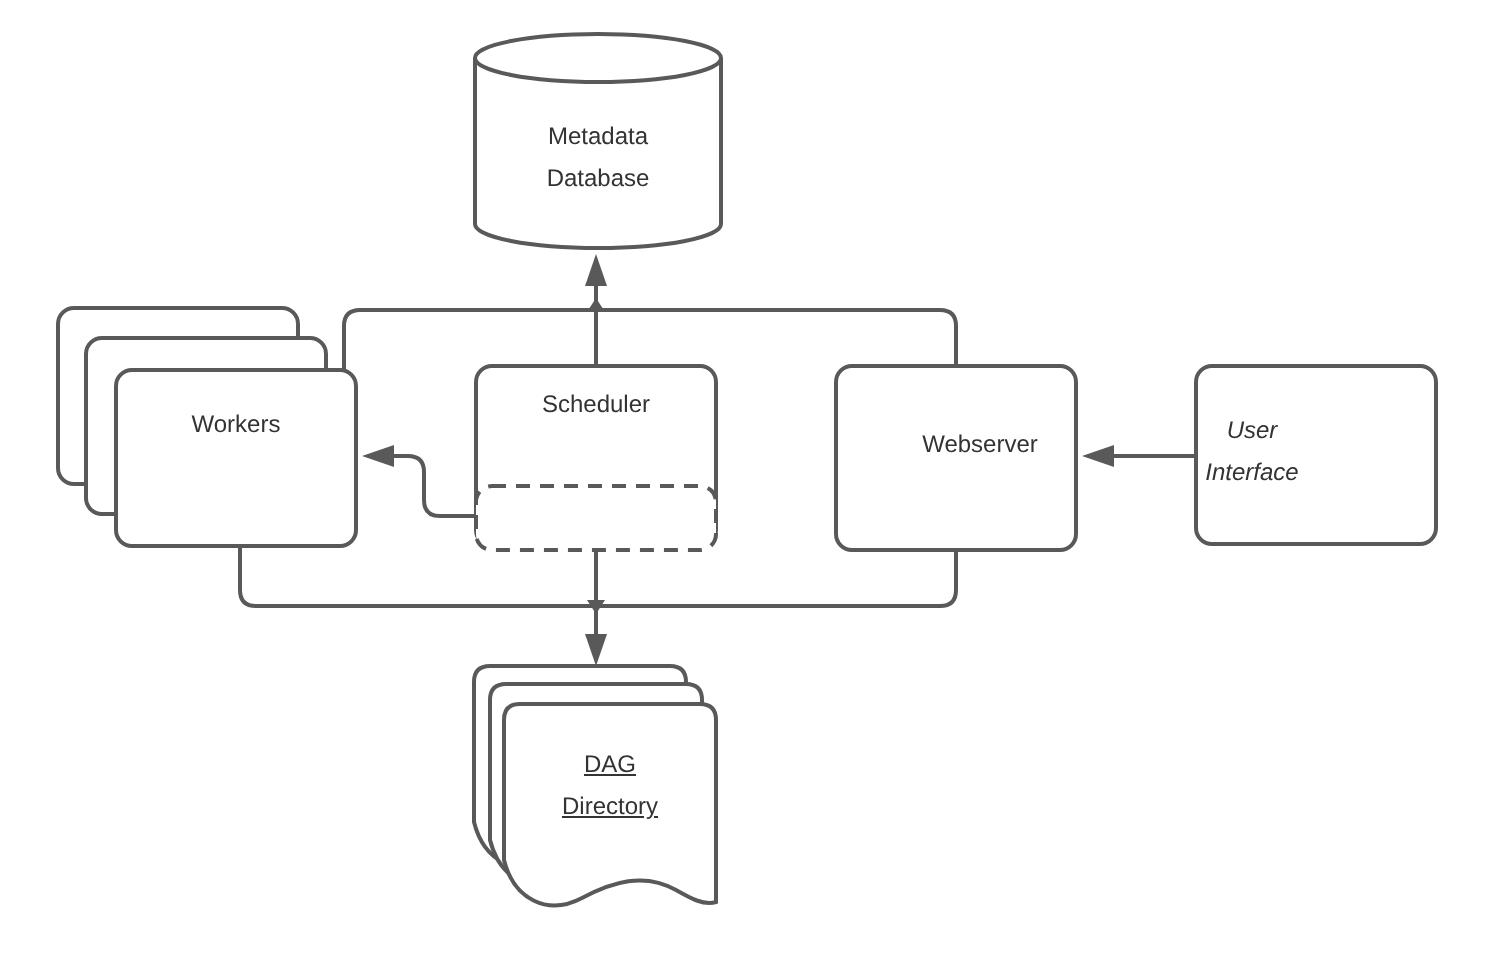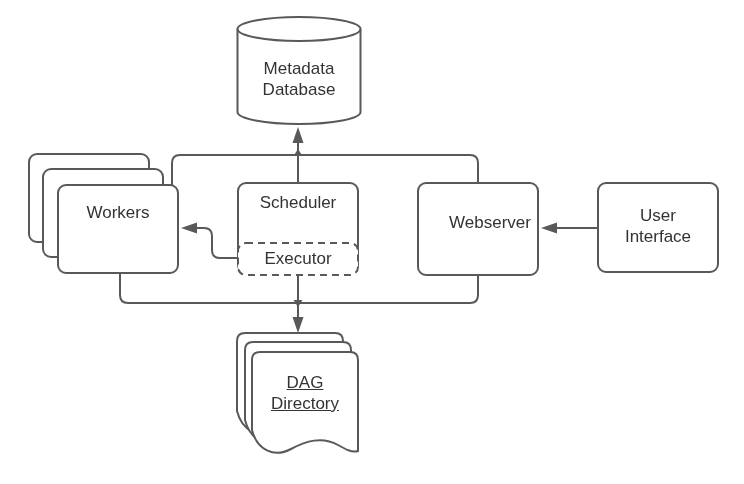--- a/index.html
+++ b/index.html
@@ -33,21 +33,21 @@
     stroke: #595959;
     stroke-width: 2;
   }
   .arrowhead {
     fill: #595959;
     stroke: none;
   }
   .label {
     position: absolute;
     color: #333333;
-    font-size: 17px;
+    font-size: 12px;
     line-height: 21px;
     text-align: center;
     white-space: pre-line;
     user-select: none;
   }
 </style>
 </head>
 <body>
 
 <div class="canvas">
@@ -100,23 +100,22 @@
     <polygon class="arrowhead" points="298,307 293.5,300 302.5,300"></polygon>
   </svg>
 
   <div class="label" style="left:237px; top:58px; width:124px;">Metadata
 Database</div>
 
   <div class="label" style="left:58px; top:202px; width:120px;">Workers</div>
 
   <div class="label" style="left:238px; top:192px; width:120px;">Scheduler</div>
 
-  <div class="label" style="left:238px; top:248px; width:120px;">Executor</div>
 
   <div class="label" style="left:418px; top:212px; width:144px;">Webserver</div>
 
-  <div class="label" style="left:610px; top:205px; width:96px;">User
+  <div class="label" style="left:578px; top:205px; width:96px;font-style:italic;">User
 Interface</div>
 
   <div class="label" style="left:252px; top:372px; width:106px;text-decoration:underline;">DAG
 Directory</div>
 
 </div>
 
 </body></html>

